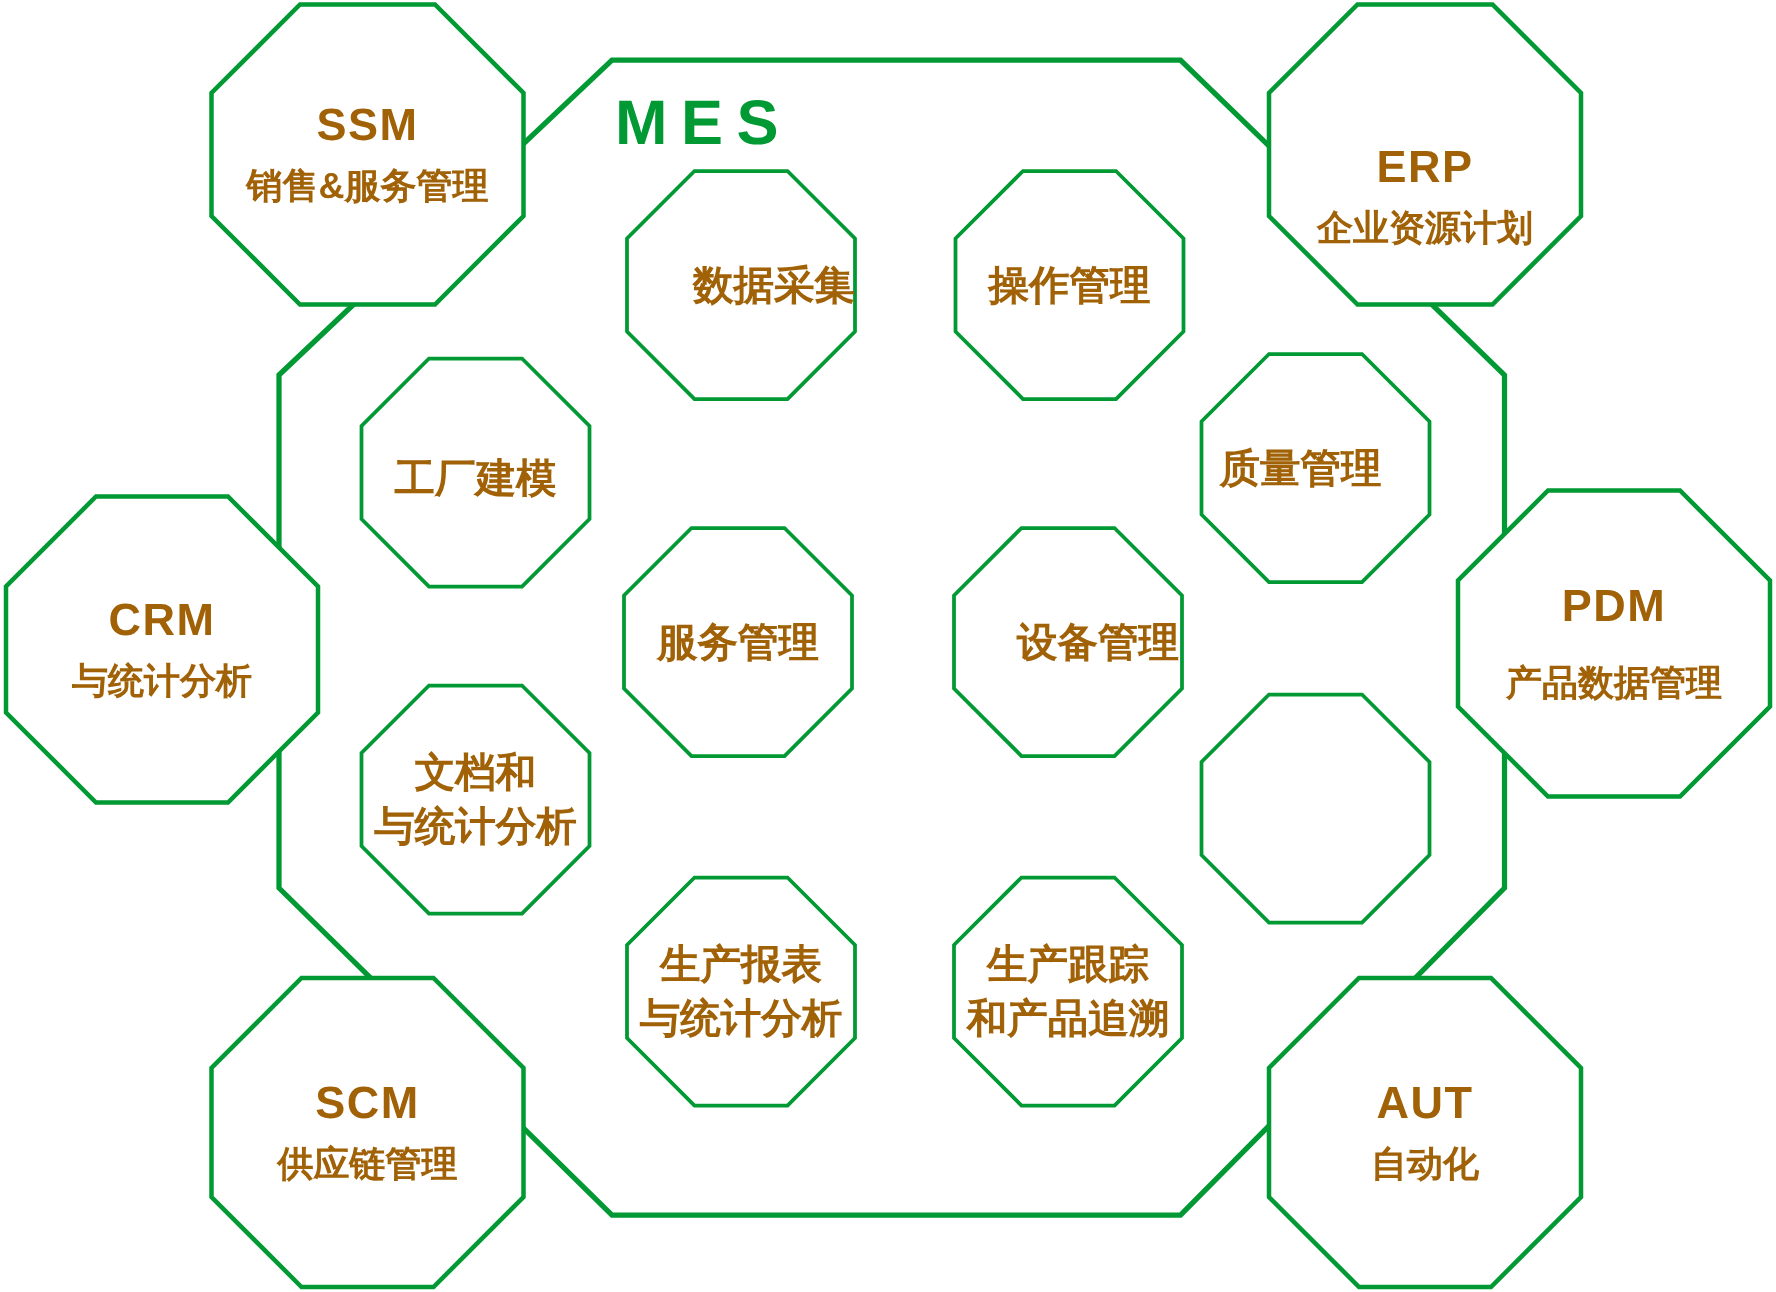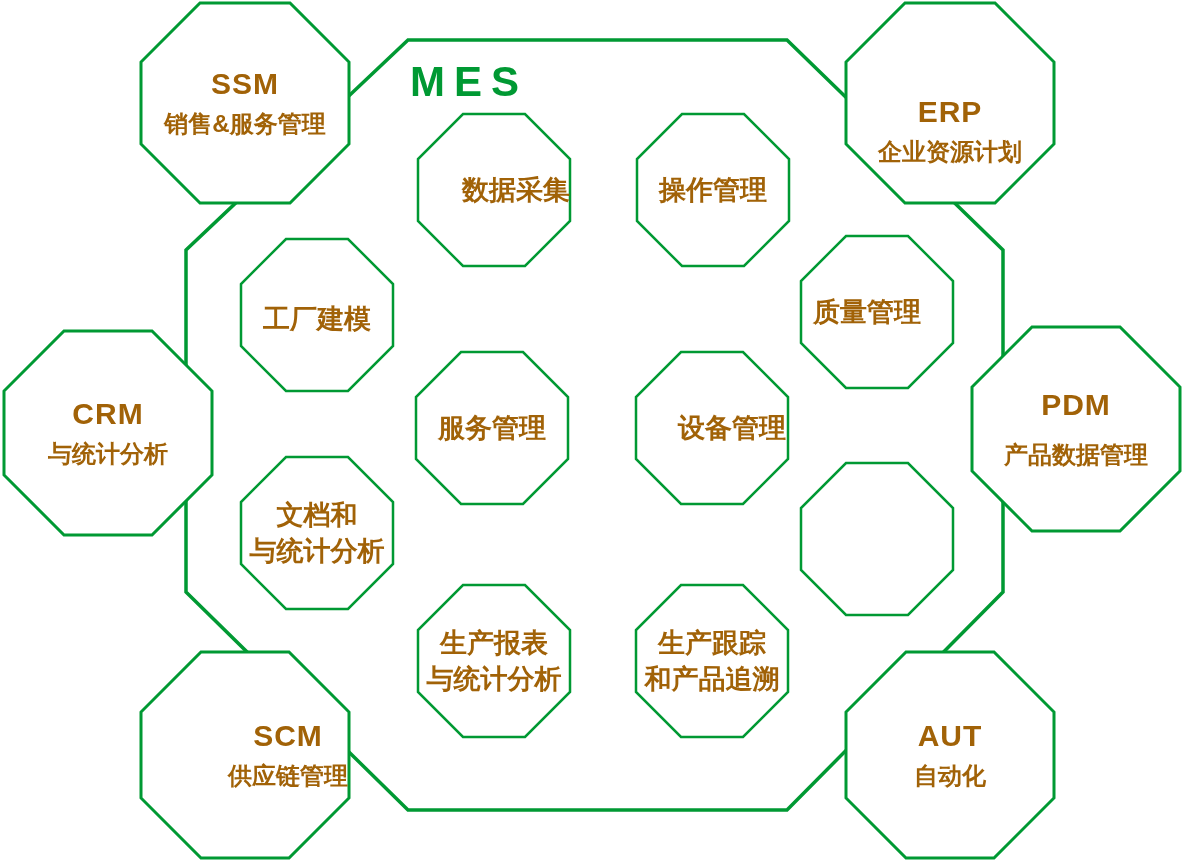--- a/index.html
+++ b/index.html
@@ -124,21 +124,21 @@
     <span class="name">企业资源计划</span>
   </div>
   <div class="node" style="left:4px; top:331px; width:208px; height:204px;text-align:center;">
     <span class="abbr">CRM</span>
     <span class="name">与统计分析</span>
   </div>
   <div class="node" style="left:972px; top:327px; width:208px; height:204px;gap:10px;">
     <span class="abbr">PDM</span>
     <span class="name">产品数据管理</span>
   </div>
-  <div class="node" style="left:141px; top:652px; width:208px; height:206px;margin-left:43px;">
+  <div class="node" style="left:141px; top:652px; width:208px; height:206px;">
     <span class="abbr">SCM</span>
     <span class="name">供应链管理</span>
   </div>
   <div class="node" style="left:846px; top:652px; width:208px; height:206px;">
     <span class="abbr">AUT</span>
     <span class="name">自动化</span>
   </div>
 
 </div>
 

